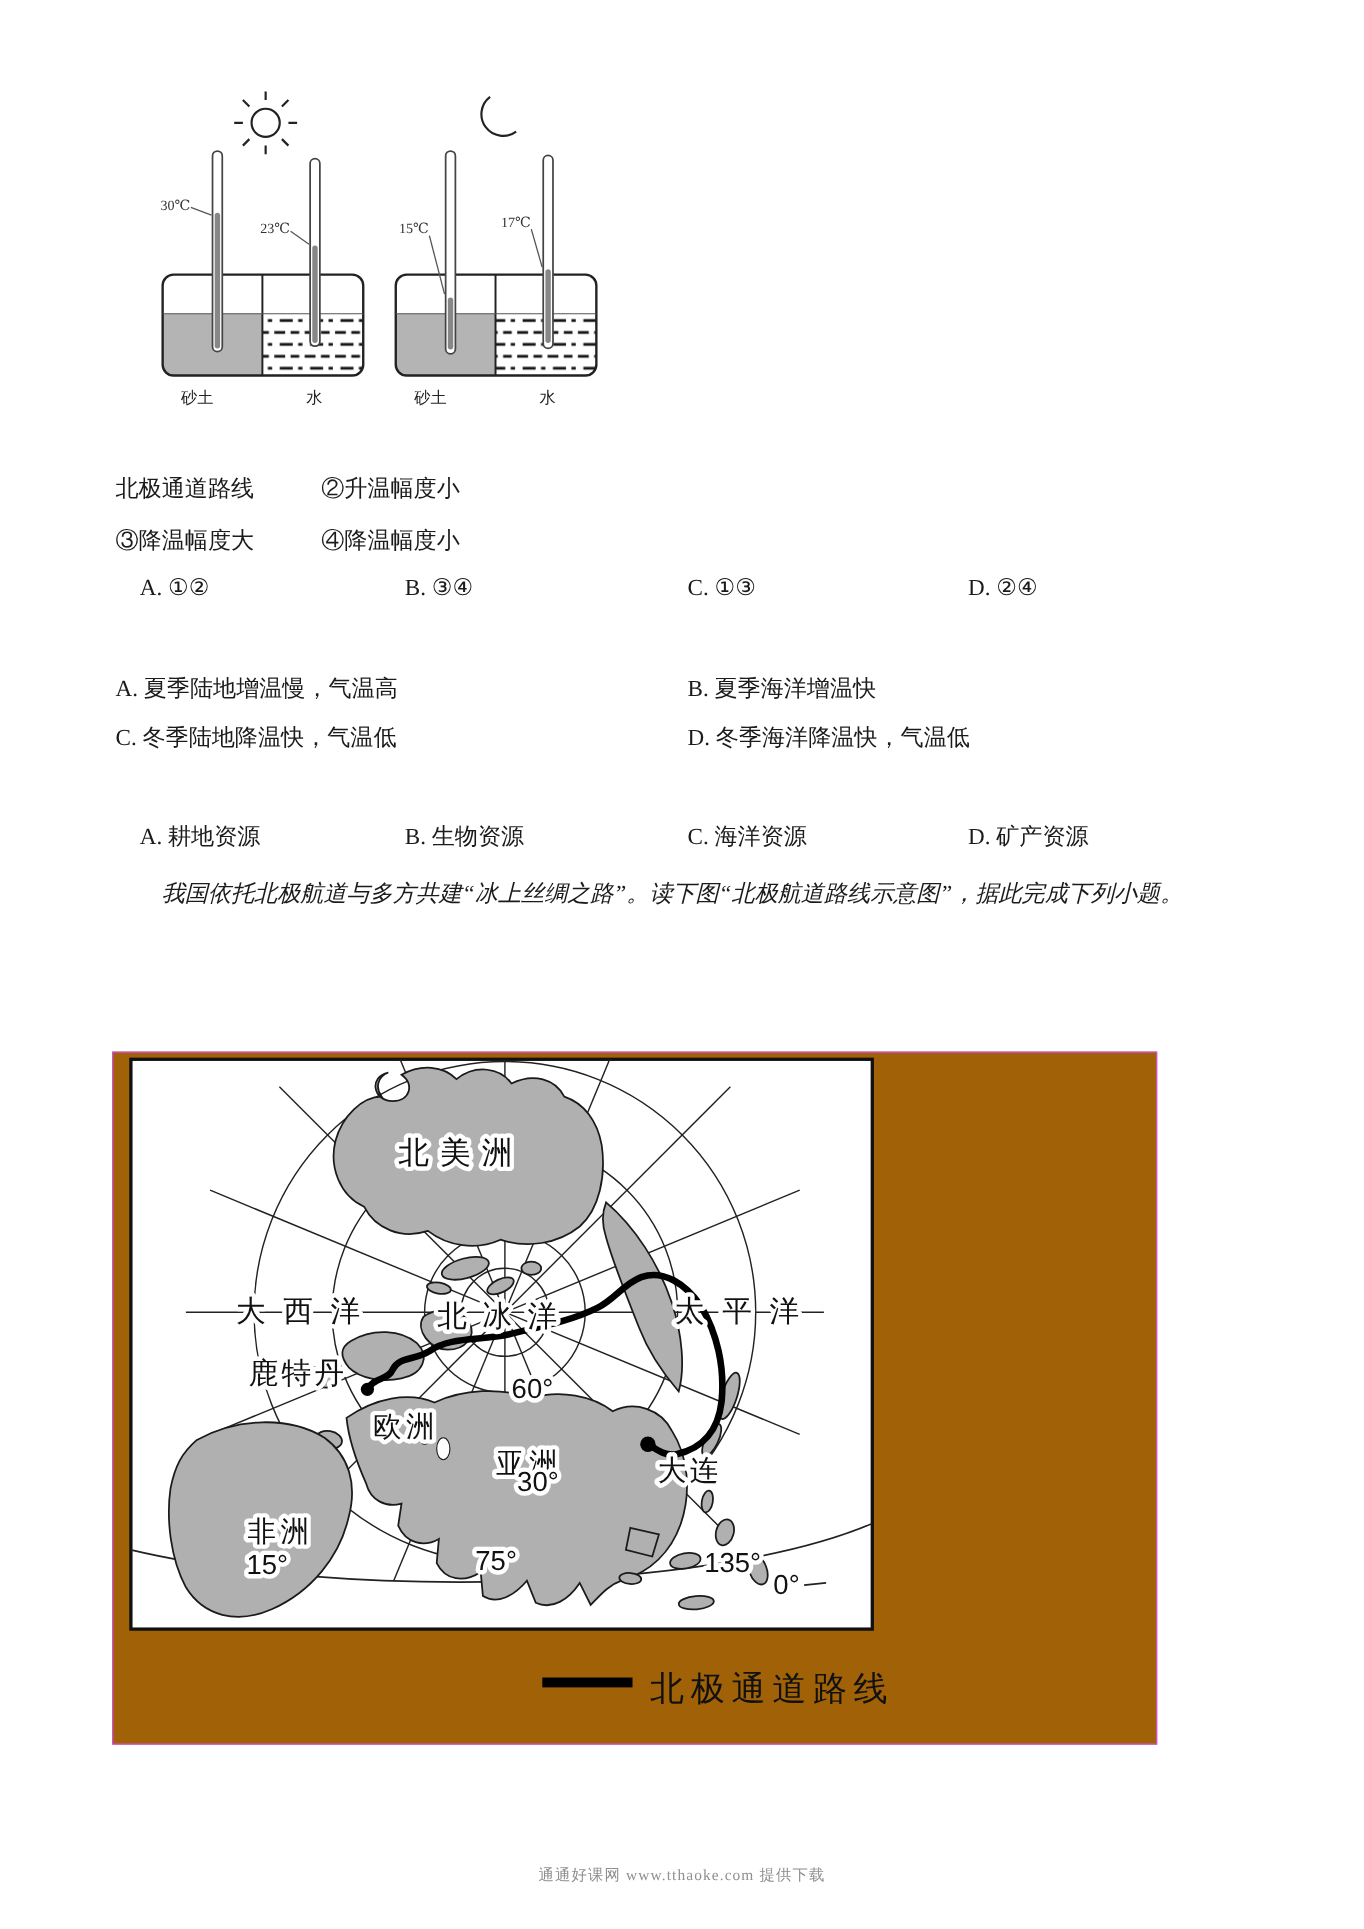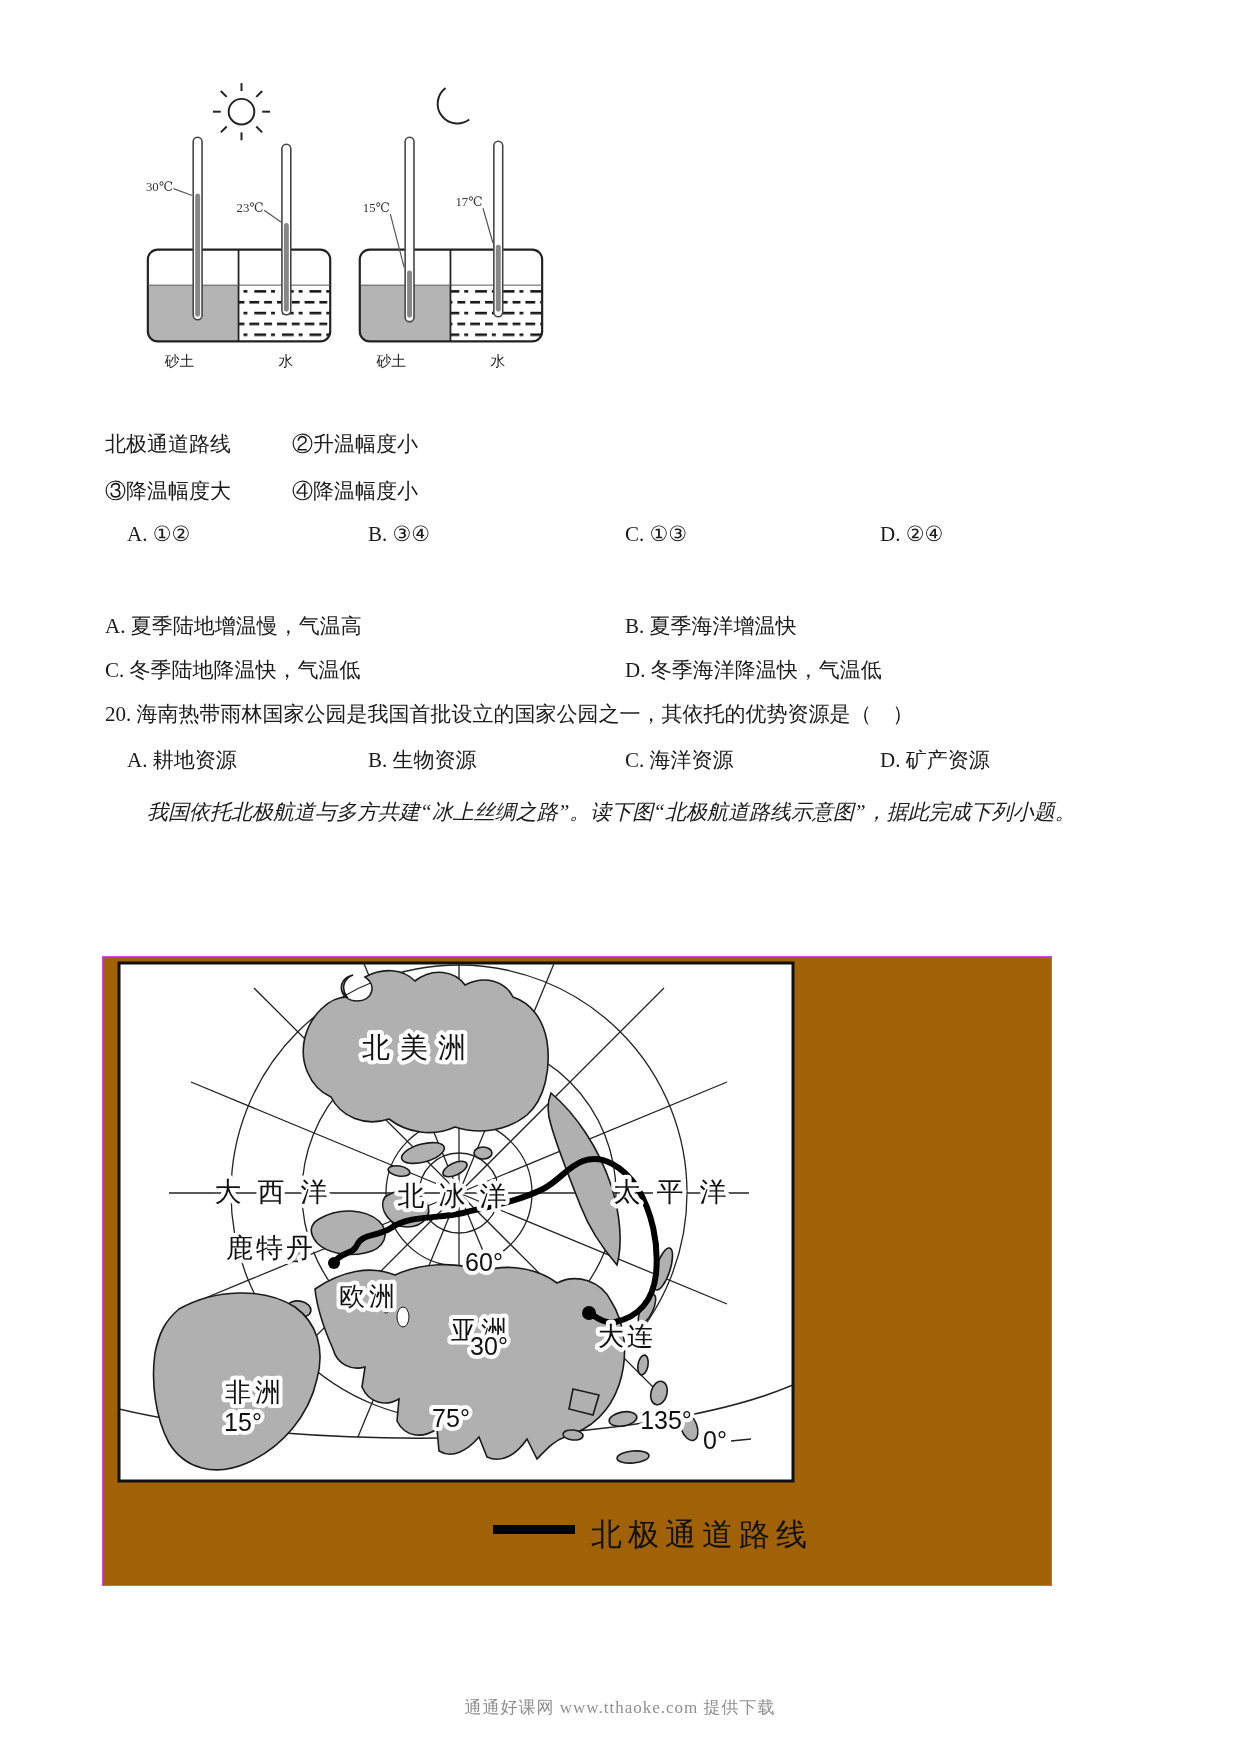--- a/index.html
+++ b/index.html
@@ -20,21 +20,21 @@
     position:absolute;left:105px;top:782px;width:972px;
     font-style:italic;line-height:60px;text-indent:2em;white-space:normal;
   }
   .fig-exp{position:absolute;left:138px;top:78px;}
   .fig-map{
     position:absolute;left:102px;top:956px;width:948px;height:628px;
     border:1px solid #d946ef;background:#a16207;
   }
   .footer{
     position:absolute;left:0;top:1696px;width:100%;
-    text-align:center;font-size:17px;color:#8f8f8f;letter-spacing:1px;
+    text-align:center;font-size:14px;color:#8f8f8f;letter-spacing:1px;
   }
   svg text{user-select:none;}
   .halo{paint-order:stroke;stroke:#ffffff;stroke-width:8px;stroke-linejoin:round;}
   .cnlabel{fill:#111;font-family:"Liberation Serif","DejaVu Serif",serif;}
   .numlabel{fill:#111;font-family:"Liberation Sans","DejaVu Sans",sans-serif;}
 </style>
 </head>
 <body>
 
 <div class="page">
@@ -142,21 +142,20 @@
 
   <div class="line" style="top:612px">
     <span class="opt half0">A. 夏季陆地增温慢，气温高</span>
     <span class="opt half1">B. 夏季海洋增温快</span>
   </div>
   <div class="line" style="top:656px">
     <span class="opt half0">C. 冬季陆地降温快，气温低</span>
     <span class="opt half1">D. 冬季海洋降温快，气温低</span>
   </div>
 
-  <div class="line" style="top:700px">20. 海南热带雨林国家公园是我国首批设立的国家公园之一，其依托的优势资源是（　）</div>
   <div class="line" style="top:746px">
     <span class="opt c0">A. 耕地资源</span>
     <span class="opt c1">B. 生物资源</span>
     <span class="opt c2">C. 海洋资源</span>
     <span class="opt c3">D. 矿产资源</span>
   </div>
 
   <div class="intro">我国依托北极航道与多方共建“冰上丝绸之路”。读下图“北极航道路线示意图”，据此完成下列小题。</div>
 
   <div class="fig-map">

